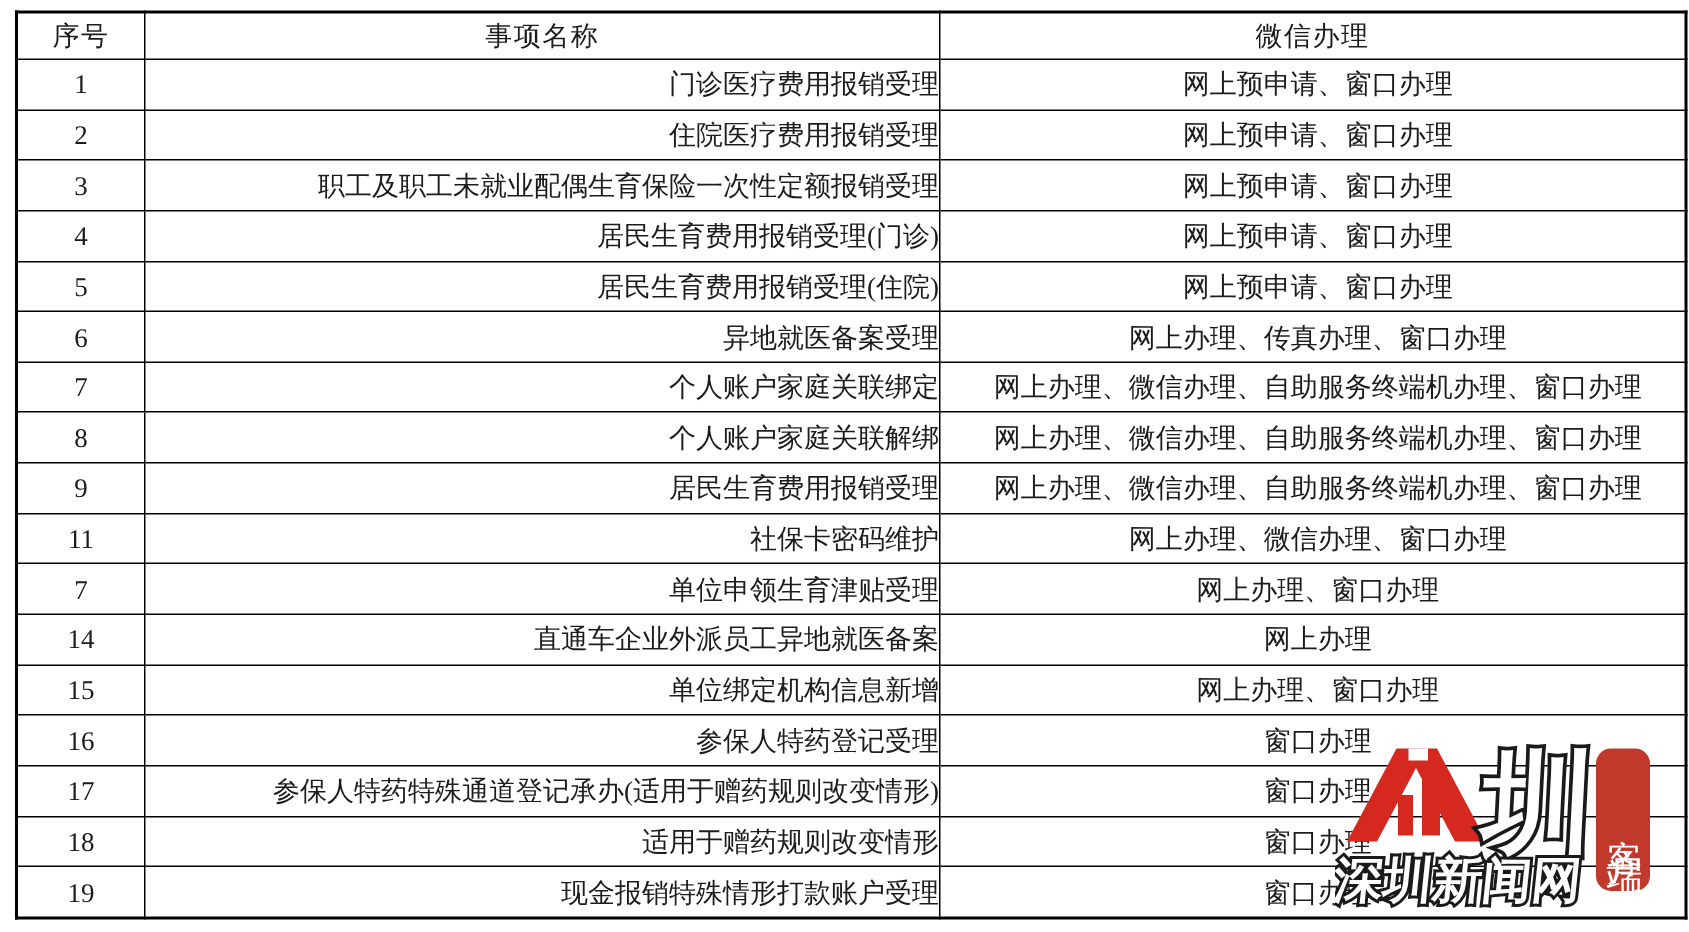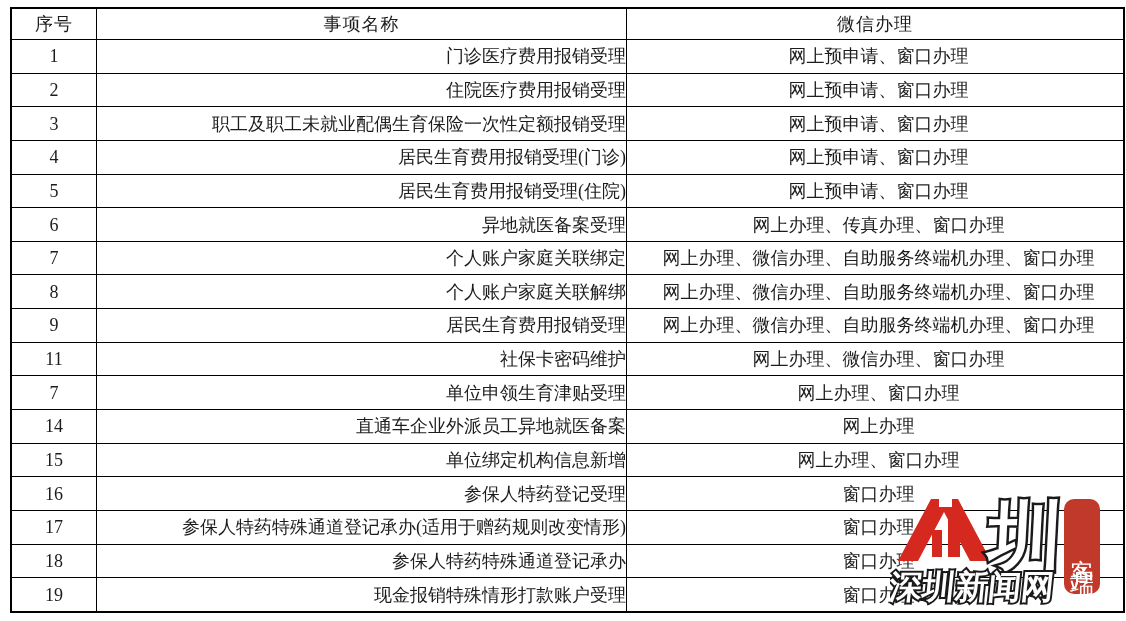--- a/index.html
+++ b/index.html
@@ -162,21 +162,21 @@
         </tr>
 
         <tr>
           <td class="col-no">17</td>
           <td class="col-name">参保人特药特殊通道登记承办(适用于赠药规则改变情形)</td>
           <td class="col-chan">窗口办理</td>
         </tr>
 
         <tr>
           <td class="col-no">18</td>
-          <td class="col-name">参保人特药特殊通道登记承办</td>
+          <td class="col-name">适用于赠药规则改变情形</td>
           <td class="col-chan">窗口办理</td>
         </tr>
 
         <tr>
           <td class="col-no">19</td>
           <td class="col-name">现金报销特殊情形打款账户受理</td>
           <td class="col-chan">窗口办理</td>
         </tr>
       </tbody>
   </table>

